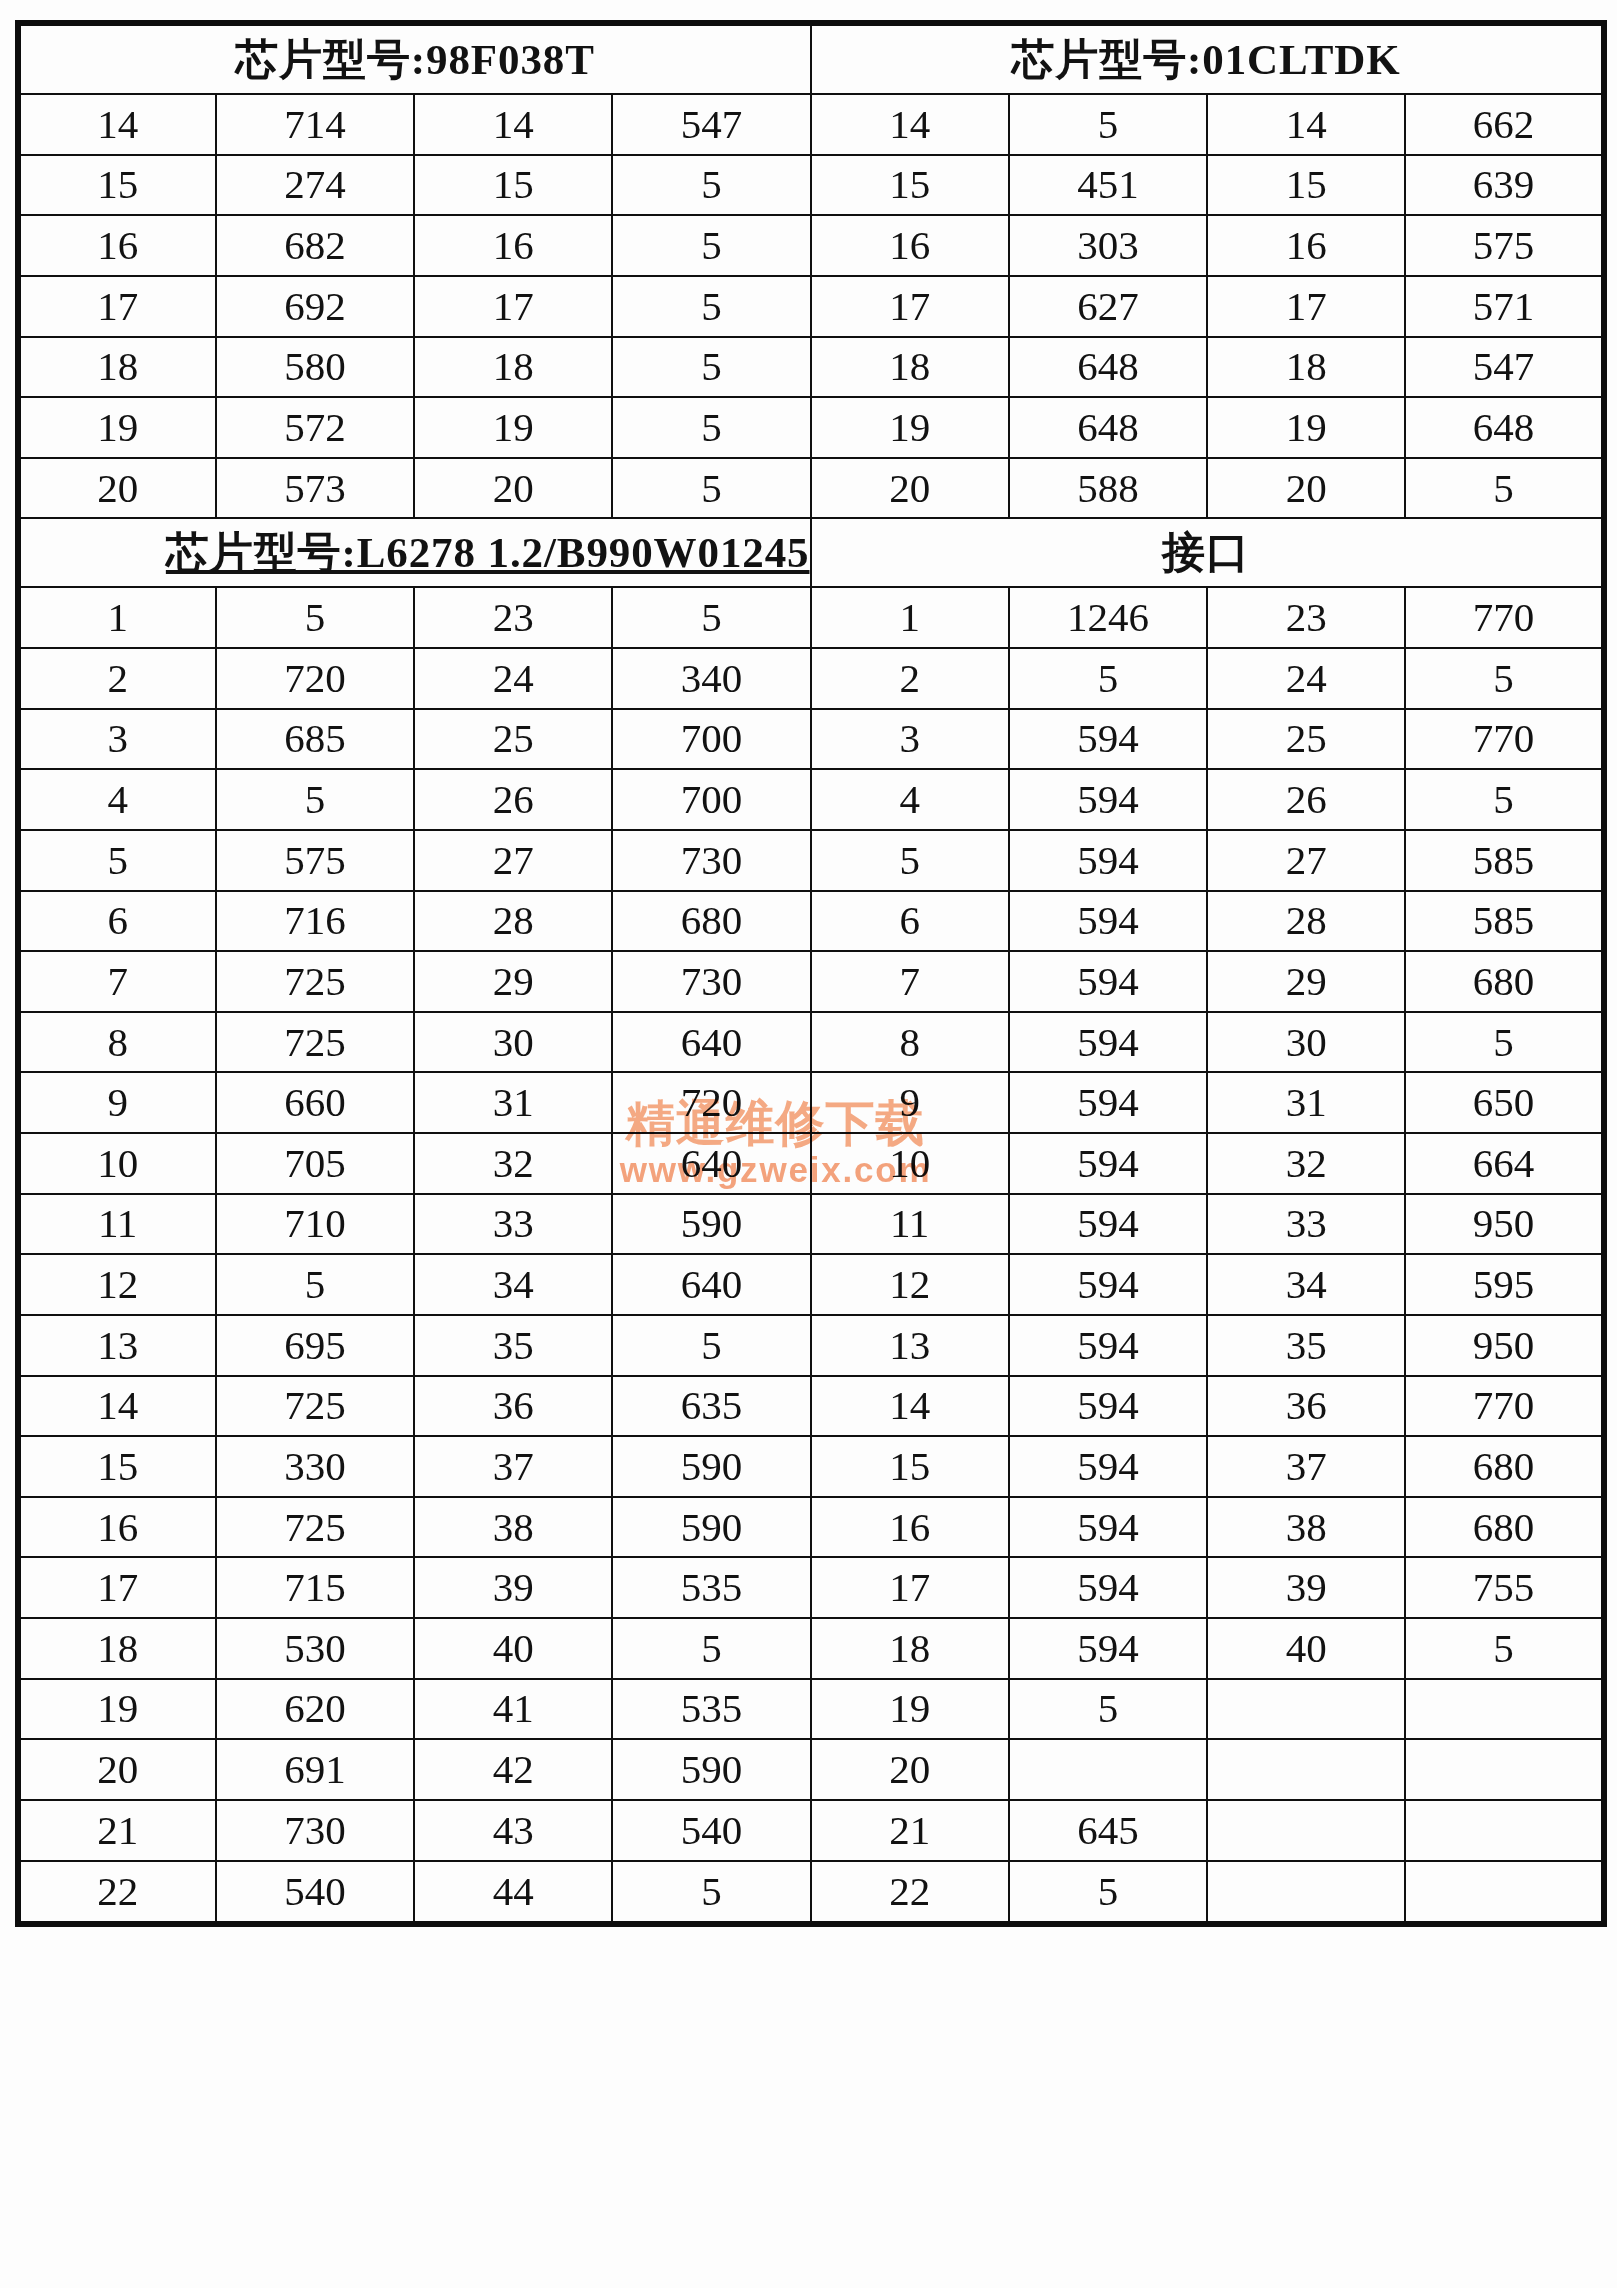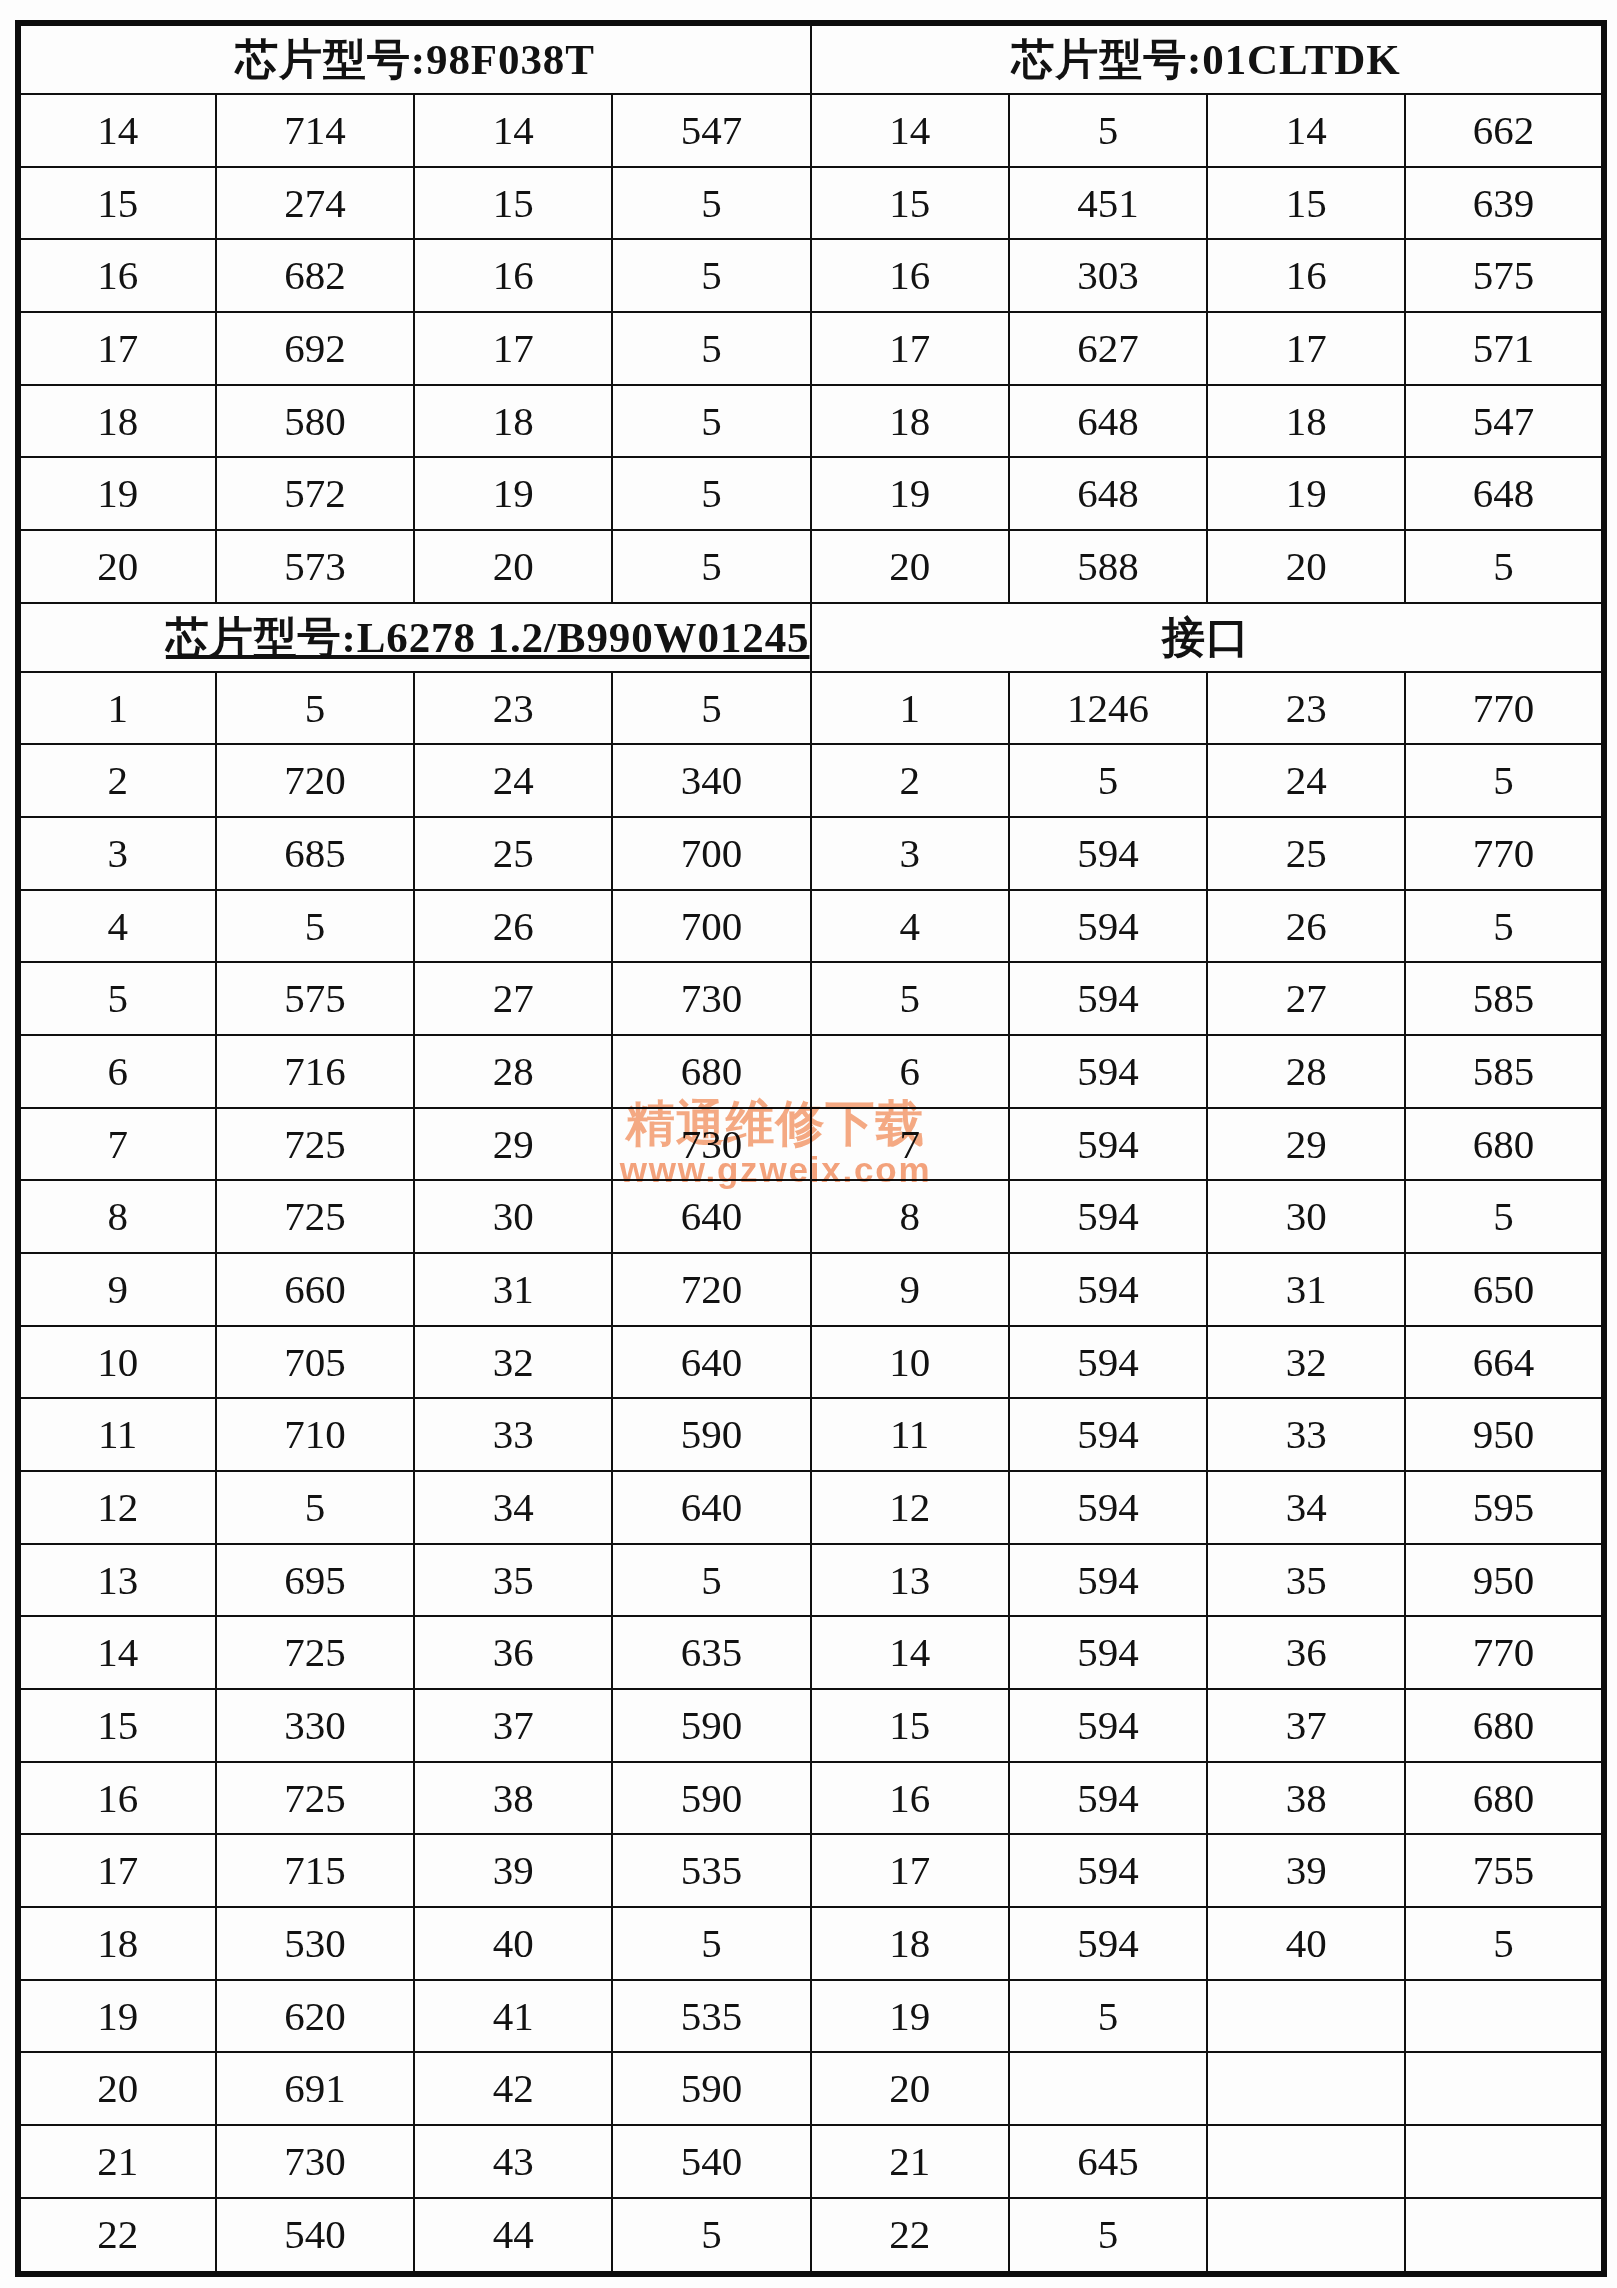--- a/index.html
+++ b/index.html
@@ -14,21 +14,21 @@
     background: #fdfdfd;
     overflow: hidden;
     font-family: "Liberation Serif", serif;
     color: #121212;
   }
   table.pin-table {
     position: absolute;
     left: 14.5px;
     top: 20px;
     width: 1592px;
-    height: 2257px;
+    height: 1907px;
     border-collapse: collapse;
     table-layout: fixed;
     border: 6.4px solid #0d0d0d;
     background: #fdfdfd;
   }
   table.pin-table td,
   table.pin-table th {
     border: 2.7px solid #101010;
     padding: 0;
     text-align: center;

